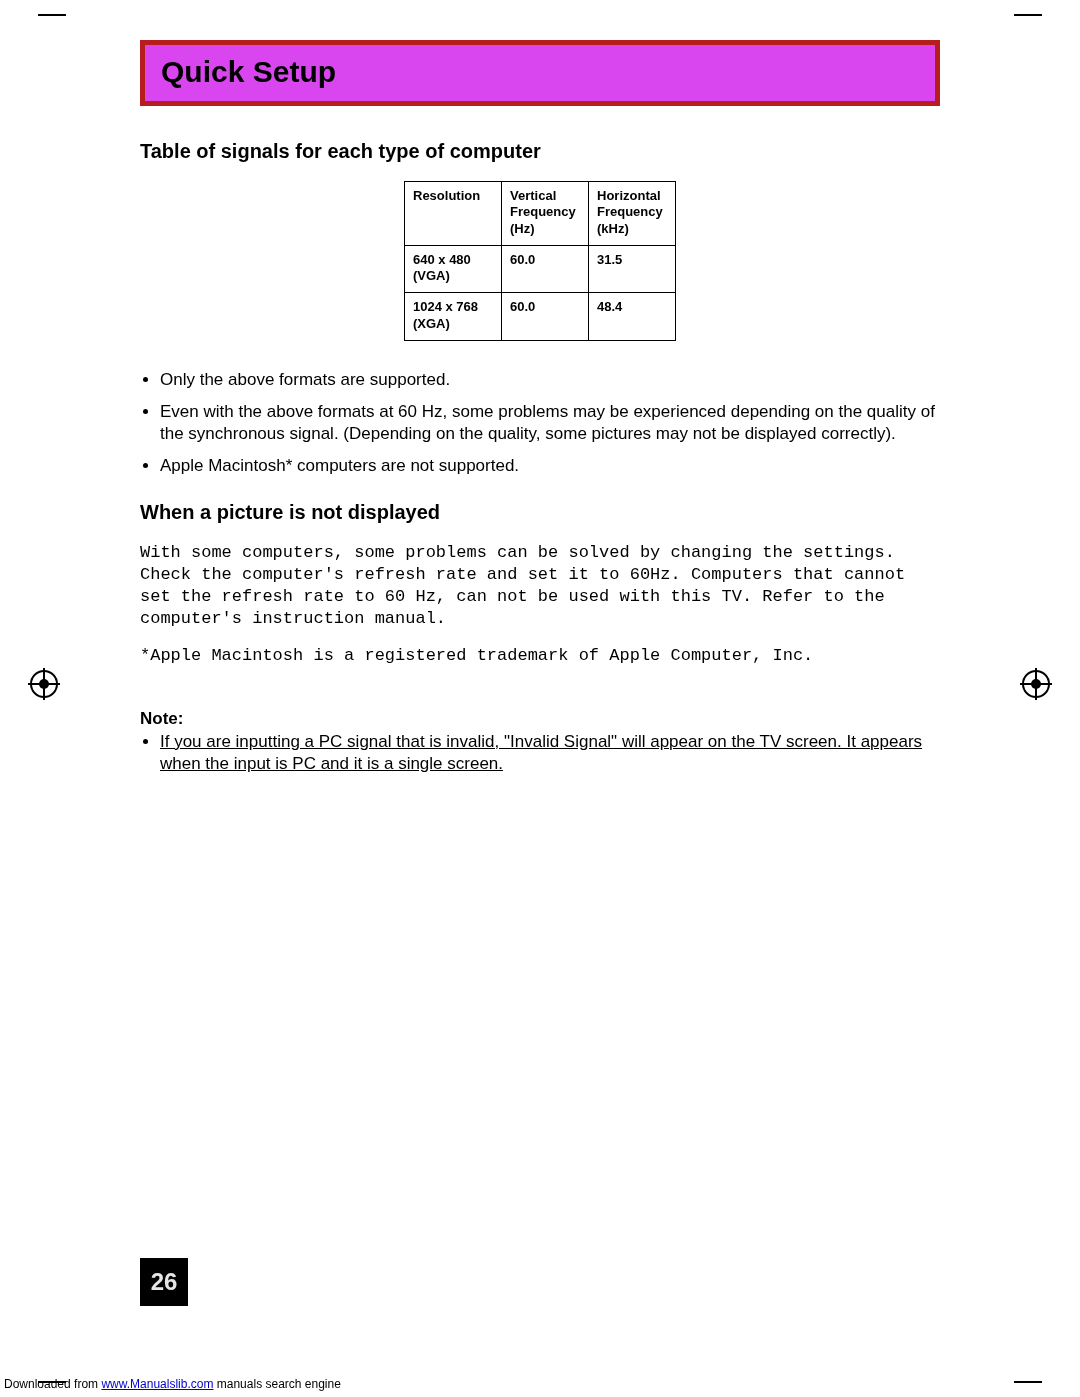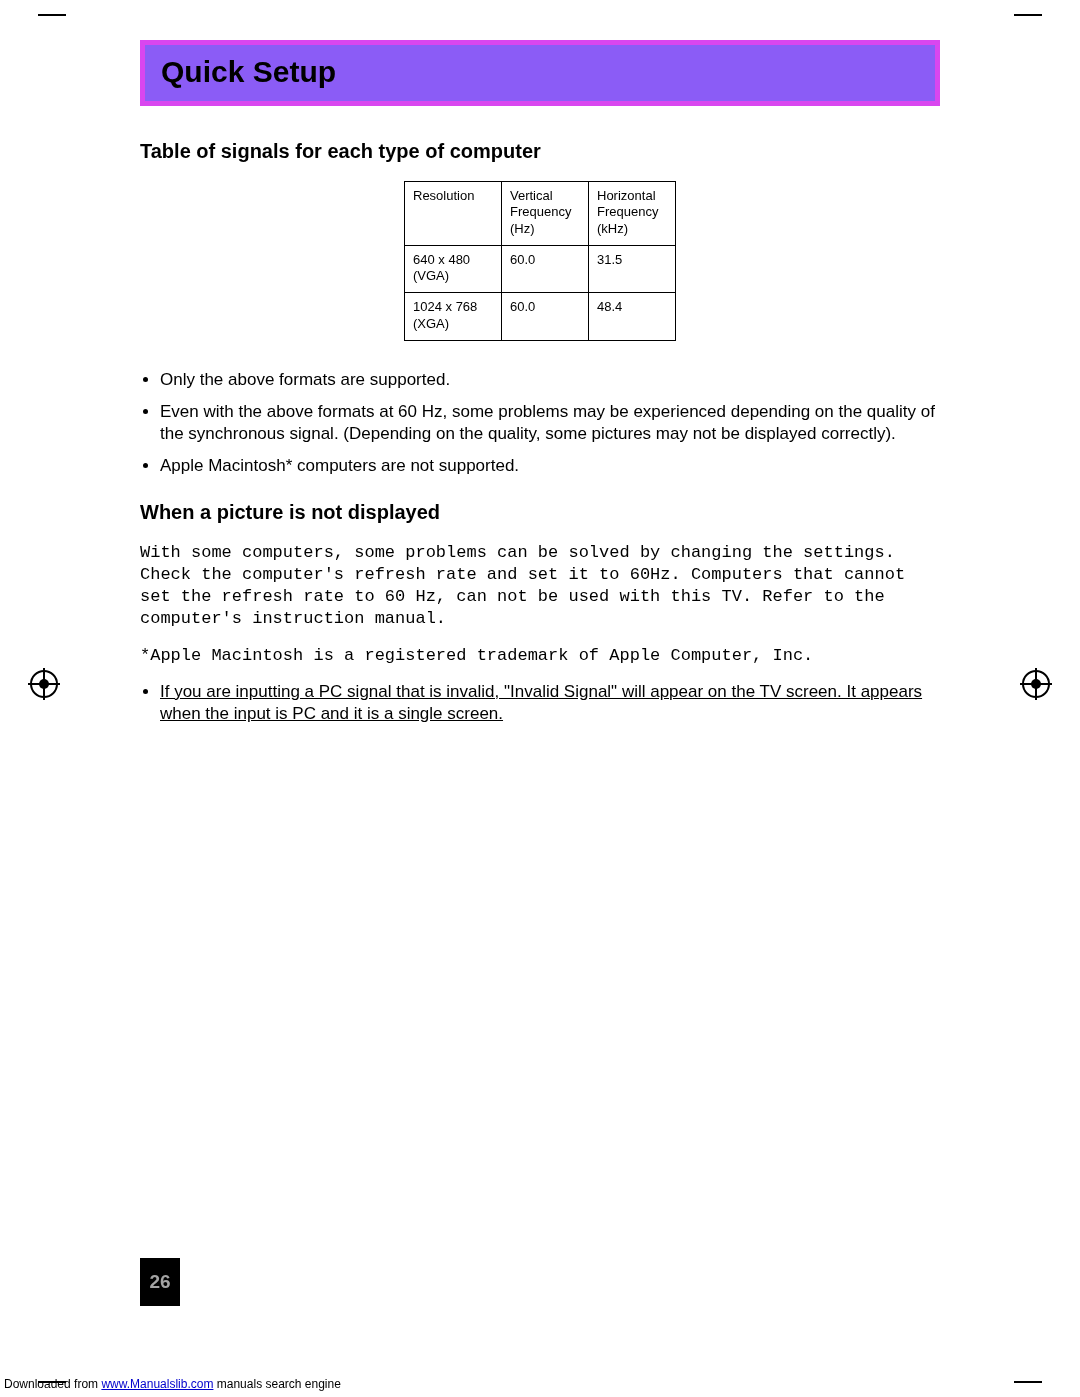--- a/index.html
+++ b/index.html
@@ -21,22 +21,22 @@
   .reg-left{top:668px;left:28px}
   .reg-right{top:668px;right:28px}
   .reg-mark svg{display:block}
   .page{
     position:absolute;
     left:140px;
     top:40px;
     width:800px;
   }
   .title-box{
-    border:5px solid #d946ef;
-    background:#8b5cf6;
+    border:5px solid #b91c1c;
+    background:#d946ef;
     padding:10px 16px 12px 16px;
     margin-bottom:34px;
   }
   .title-box h1{
     margin:0;
     font-size:30px;
     font-weight:bold;
     font-family:Arial,Helvetica,sans-serif;
   }
   h2{
@@ -44,21 +44,21 @@
     font-size:20px;
     font-weight:bold;
   }
   .sig-table{
     border-collapse:collapse;
     margin:0 auto 28px auto;
   }
   .sig-table th,.sig-table td{
     border:1px solid #000;
     font-size:13px;
-    font-weight:normal;
+    font-weight:bold;
     text-align:left;
     vertical-align:top;
     padding:6px 8px 8px 8px;
     line-height:1.25;
   }
   .sig-table .c1{width:80px}
   .sig-table .c2{width:70px}
   .sig-table .c3{width:70px}
   ul.bullets{
     margin:0 0 24px 0;
@@ -87,25 +87,25 @@
   }
   ul.note-list li{
     font-size:17px;
     line-height:1.3;
     text-decoration:underline;
   }
   .page-num{
     position:absolute;
     left:140px;
     top:1258px;
-    width:40px;
+    width:48px;
     height:48px;
     background:#000;
-    color:#a3a3a3;
-    font-size:19px;
+    color:#e5e5e5;
+    font-size:24px;
     font-weight:bold;
     display:flex;
     align-items:center;
     justify-content:center;
   }
   .footer{
     position:absolute;
     left:4px;
     bottom:6px;
     font-size:12px;
@@ -169,20 +169,21 @@
   <ul class="bullets">
     <li>Only the above formats are supported.</li>
     <li>Even with the above formats at 60 Hz, some problems may be experienced depending on the quality of the synchronous signal.  (Depending on the quality, some pictures may not be displayed correctly).</li>
     <li>Apple Macintosh* computers are not supported.</li>
   </ul>
 
   <h2>When a picture is not displayed</h2>
   <p class="para">With some computers, some problems can be solved by changing the settings.  Check the computer's refresh rate and set it to 60Hz.  Computers that cannot set the refresh rate to 60 Hz, can not be used with this TV.  Refer to the computer's instruction manual.</p>
   <p class="para">*Apple Macintosh is a registered trademark of Apple Computer, Inc.</p>
 
+  <div class="note-label">Note:</div>
   <ul class="note-list">
     <li>If you are inputting a PC signal that is invalid, "Invalid Signal" will appear on the TV screen.  It appears when the input is PC and it is a single screen.</li>
   </ul>
 
 </div>
 
 <div class="page-num">26</div>
 
 <div class="footer">
   <span>Downloaded from </span><a href="#">www.Manualslib.com</a><span> manuals search engine</span>

